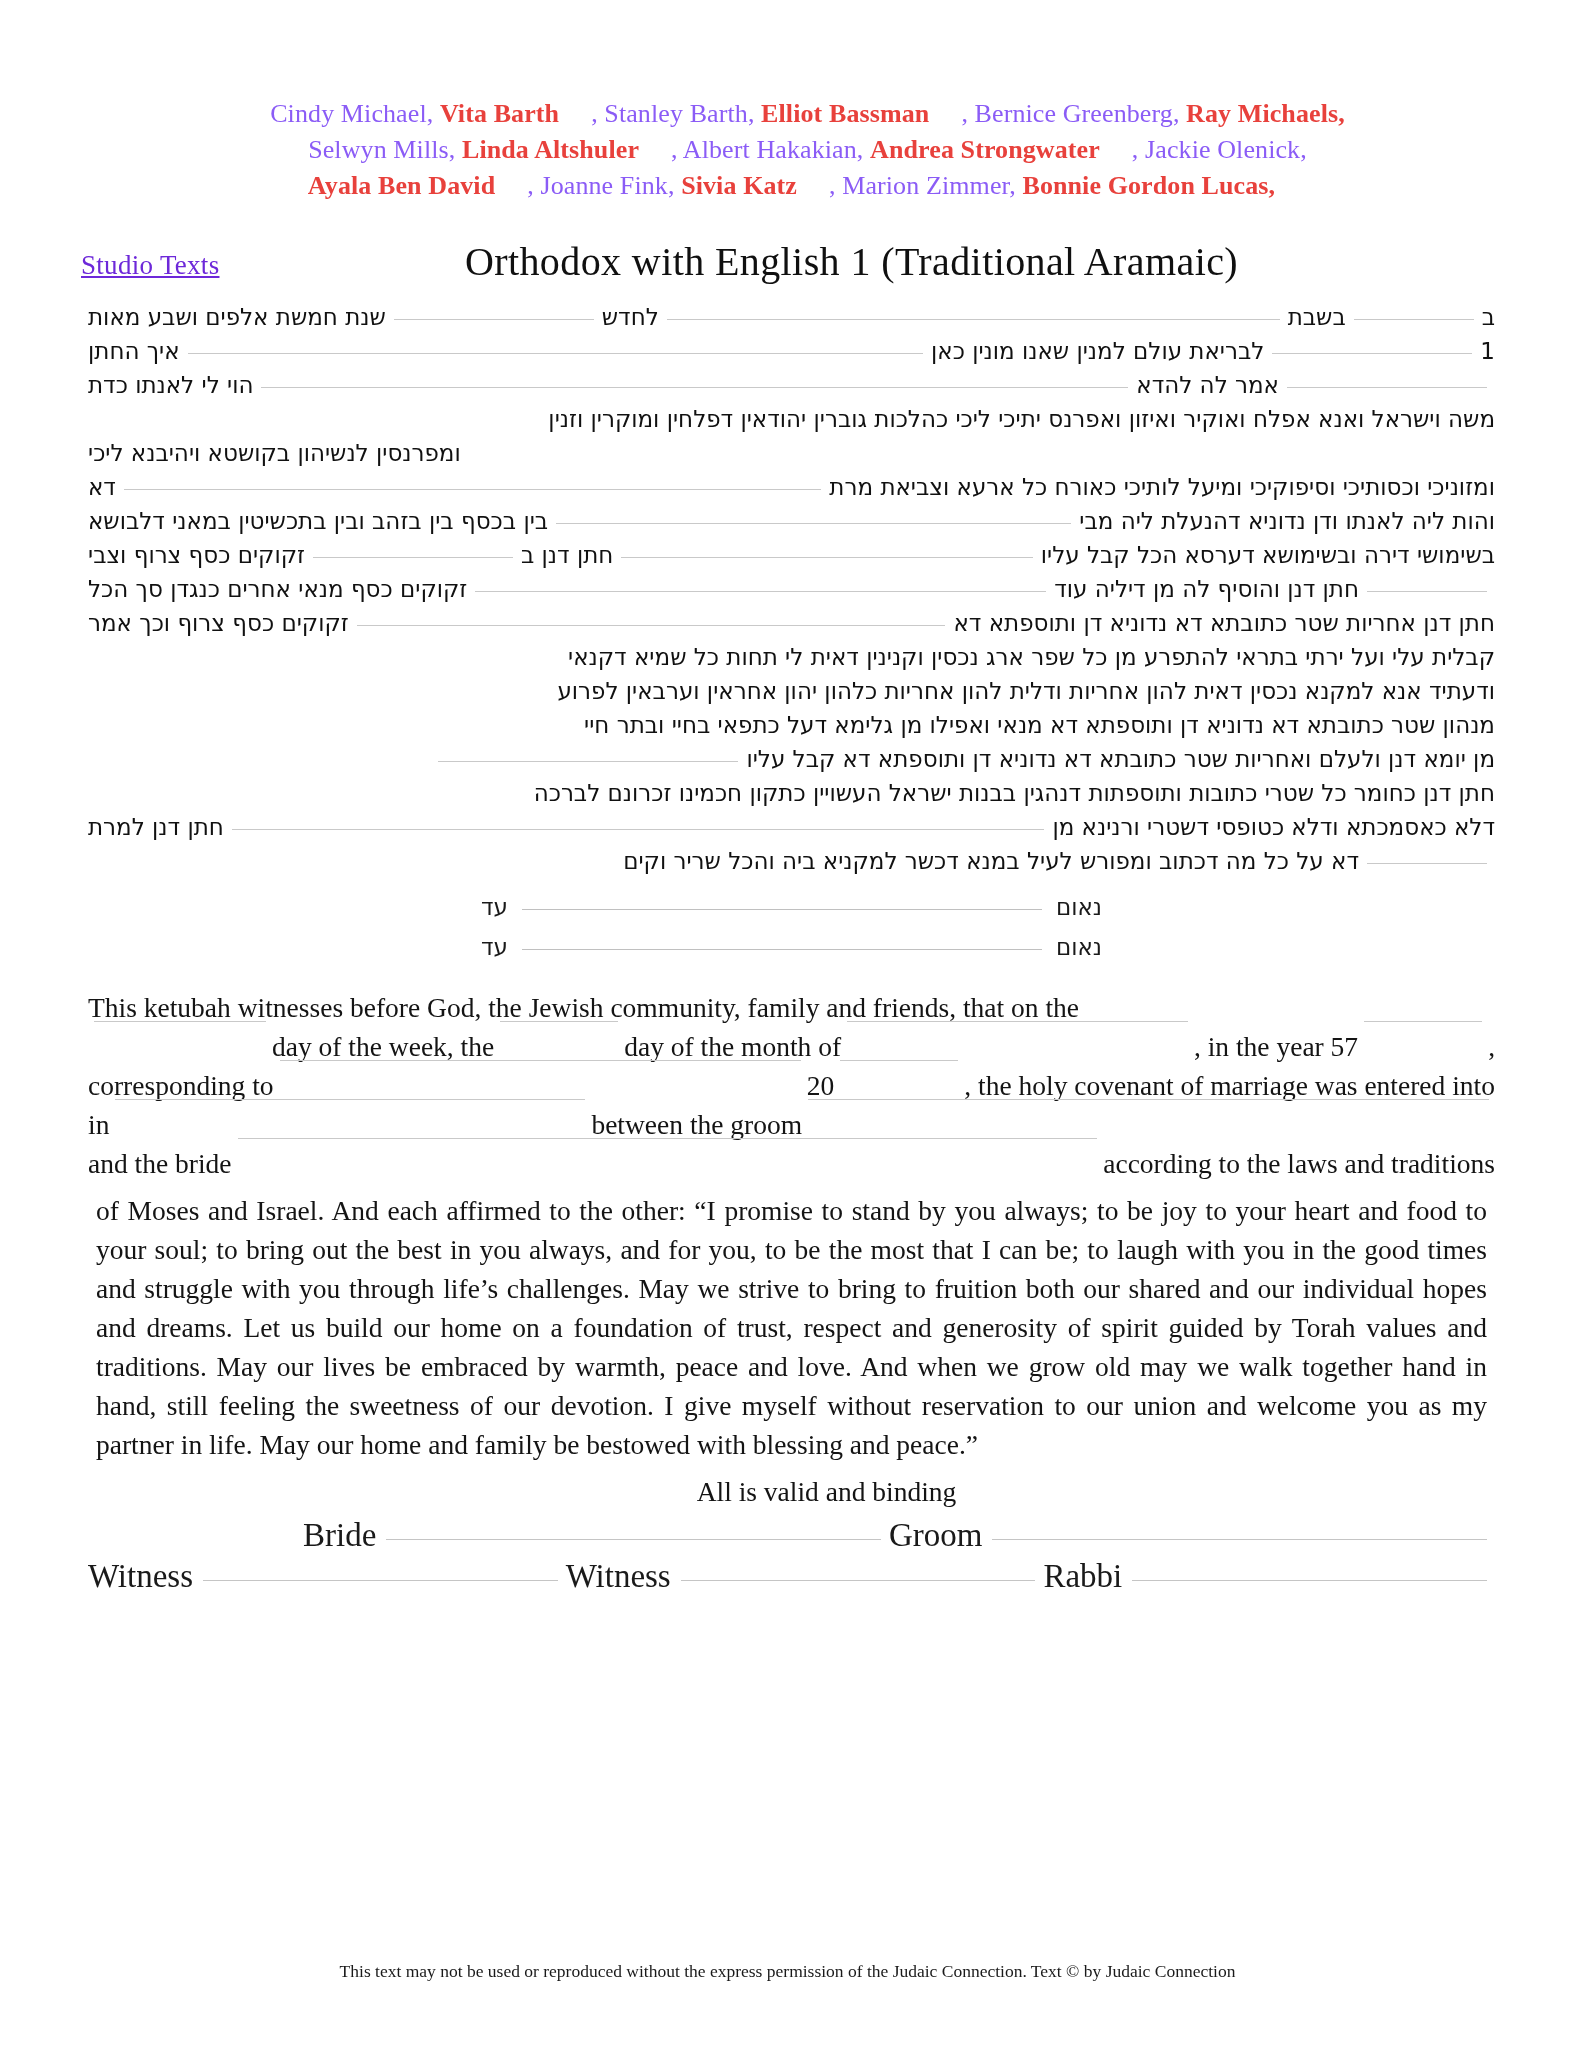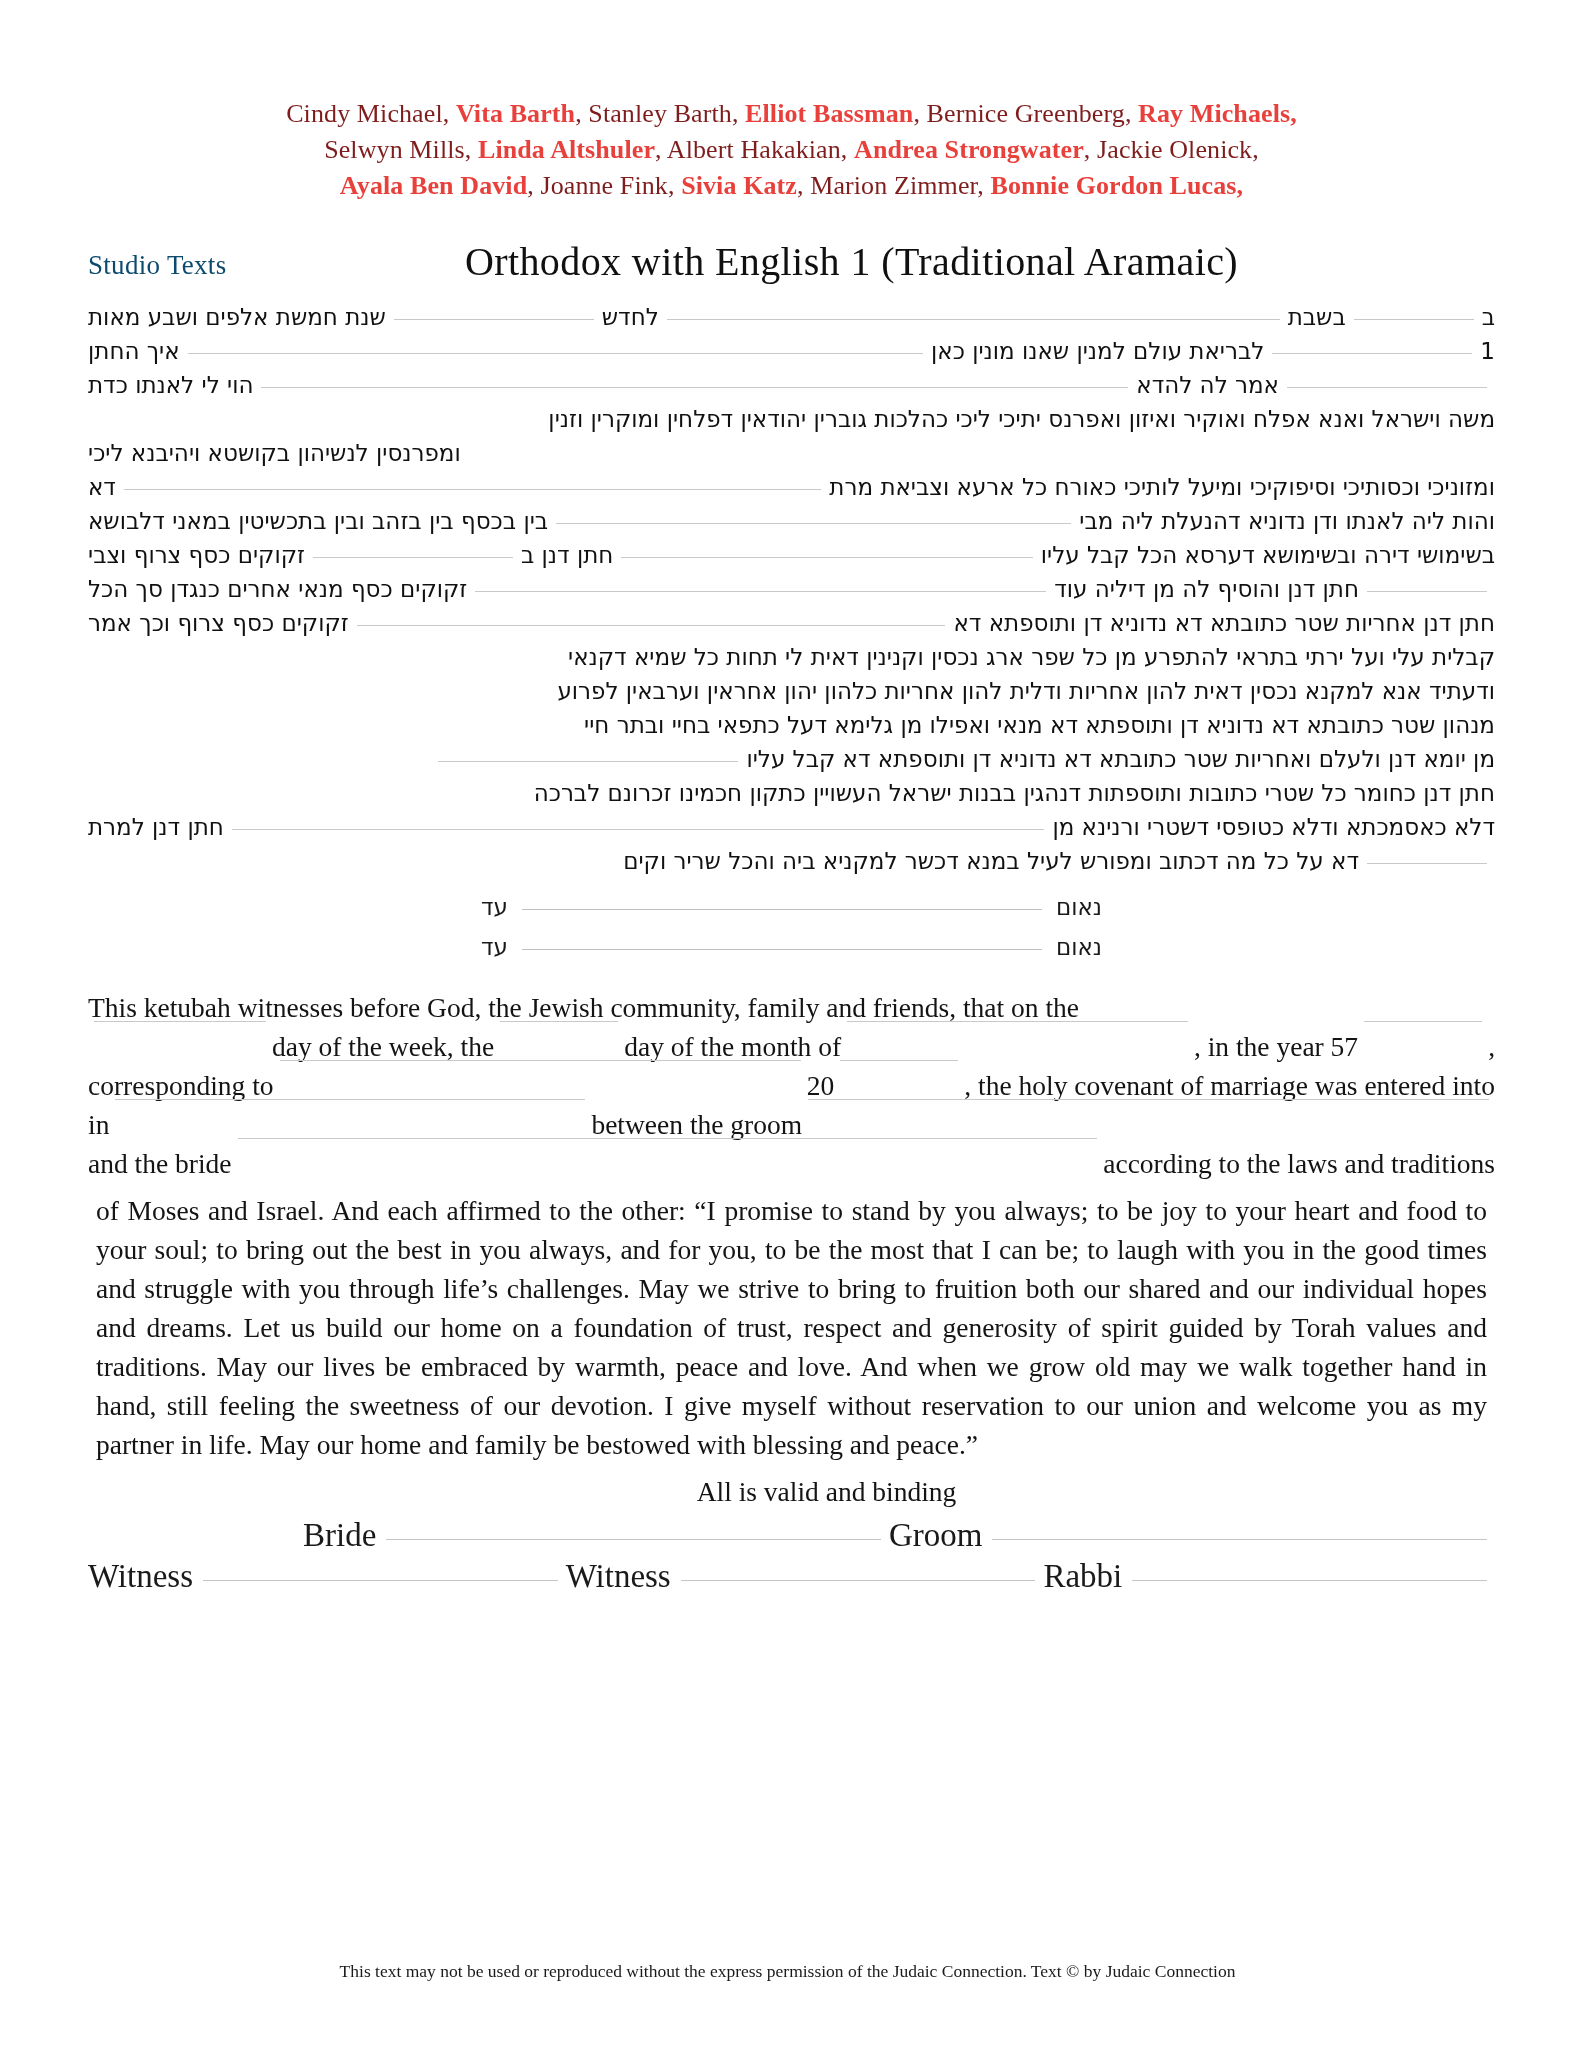--- a/index.html
+++ b/index.html
@@ -27,38 +27,39 @@
   .credits {
     margin: 0;
     padding: 96px 110px 0 110px;
     text-align: center;
     font-size: 26px;
     line-height: 36px;
     letter-spacing: 0.1px;
     font-family: "Liberation Serif", serif;
   }
   .credits .line { white-space: nowrap; }
-  .credits .blk { color: #7f1d1d; }
+  .credits .blk { color: #8b5cf6; margin-left: 32px; }
   .credits .red { color: #e8413c; font-weight: 700; }
 
   
   .title-row {
     margin-top: 34px;
     padding: 0 110px;
     display: block;
     position: relative;
     height: 54px;
   }
   .studio-texts {
     position: absolute;
-    left: 88px;
+    left: 81px;
     top: 12px;
     font-size: 27px;
     letter-spacing: 0.3px;
-    color: #0c4a6e;
+    color: #6d28d9;
+    text-decoration: underline;
   }
   .doc-title {
     text-align: center;
     font-size: 40px;
     letter-spacing: 0.4px;
     color: #101010;
     padding-left: 120px;
     line-height: 48px;
   }
 

